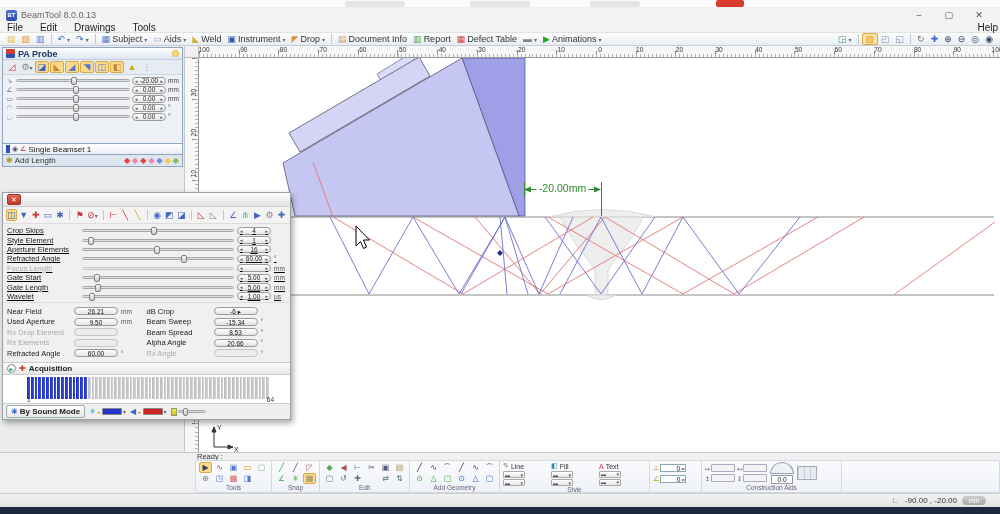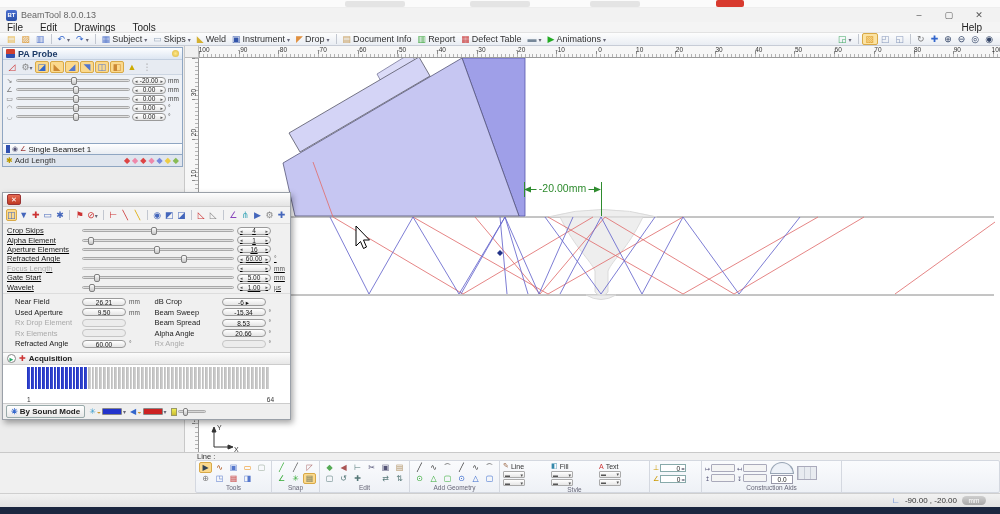--- a/index.html
+++ b/index.html
@@ -9,21 +9,21 @@
   
   #top-sliver{left:0;top:0;width:1000px;height:8px;background:#fbfbfb;border-bottom:1px solid #eee;}
   .sliver-tab{top:1px;height:6px;background:#e4e4e4;border-radius:2px;}
   #sliver-red{left:716px;top:0;width:28px;height:7px;background:#d83a2e;border-radius:2px;}
   #titlebar{left:0;top:8px;width:1000px;height:14px;background:#f2f2f2;}
   #app-icon{left:6px;top:10px;width:11px;height:11px;background:linear-gradient(#4a6fd0,#2a4fa8);border-radius:2px;color:#fff;font-size:6px;line-height:11px;text-align:center;font-weight:bold;}
   #app-title{left:21px;top:10px;font-size:9px;color:#666;}
   .wc{top:9px;width:22px;height:12px;text-align:center;font-size:9px;color:#555;line-height:12px;}
   #menubar{left:0;top:22px;width:1000px;height:11px;background:#f4f4f4;border-bottom:1px solid #e2e2e2;font-size:10px;color:#222;}
   .menu-item{top:0;height:11px;line-height:11px;padding:0 7px;display:inline-block;}
-  #menu-right{right:18px;top:0;height:11px;line-height:11px;}
+  #menu-right{right:2px;top:0;height:11px;line-height:11px;}
 
   
   #toolbar{left:0;top:33px;width:1000px;height:13px;background:linear-gradient(#fdfdfd,#e9edf3);border-bottom:1px solid #c7ccd6;display:flex;align-items:center;padding:0 4px;font-size:9px;color:#333;}
   .tbtn{display:flex;align-items:center;gap:2px;padding:0 3px;height:12px;border-radius:2px;white-space:nowrap;}
   .tbtn.tog{background:#fbe3a3;border:1px solid #d8a947;}
   .ticon{font-size:9px;line-height:10px;}
   .dd{font-size:6px;color:#667;}
   .tsep{width:1px;height:10px;background:#c2c7d0;margin:0 3px;}
   #toolbar-right{margin-left:auto;display:flex;align-items:center;}
 
@@ -68,21 +68,21 @@
   #dlg-titlebar{height:14px;background:linear-gradient(#fdfdfd,#e4e4e4);border-bottom:1px solid #cfcfcf;display:flex;align-items:center;padding:0 4px;}
   #dlg-title{font-size:9px;color:#333;flex:1;}
   #dlg-close{width:14px;height:11px;background:linear-gradient(#e66a52,#c03a22);border:1px solid #933;border-radius:2px;color:#fff;font-size:7px;line-height:10px;text-align:center;}
   #dlg-toolbar{height:17px;display:flex;align-items:center;gap:1px;padding:0 3px;background:#f3f3f3;border-bottom:1px solid #ddd;}
   #dlg-sliders{padding:2px 4px 1px 4px;text-decoration:underline;}
   .dsrow{display:flex;align-items:center;height:9.4px;gap:3px;}
   .dslbl{width:72px;font-size:7.5px;color:#222;}
   .dslbl.dis{color:#aaa;}
   .dsunit{width:12px;font-size:6.5px;color:#555;}
   #dlg-readouts{display:flex;padding:3px 4px;border-top:1px solid #ddd;}
-  .rcol{flex:1;margin-left:8px;}
+  .rcol{flex:1;}
   .rrow{display:flex;align-items:center;height:10.5px;gap:3px;}
   .rlbl{width:64px;font-size:7.5px;color:#222;}
   .rlbl.dis{color:#aaa;}
   .rpill{width:44px;height:8px;border:1px solid #9a9a9a;border-radius:5px;background:linear-gradient(#fff,#e4e4e4);font-size:6.5px;text-align:center;line-height:8px;color:#111;}
   .rpill.dis{background:#ececec;border-color:#c5c5c5;}
   .runit{font-size:6.5px;color:#555;width:12px;}
   #acq-header{height:13px;background:linear-gradient(#fcfcfc,#e7e7e7);border-top:1px solid #ccc;border-bottom:1px solid #ccc;display:flex;align-items:center;gap:3px;padding:0 4px;}
   #acq-play{width:9px;height:9px;border-radius:50%;border:1px solid #888;background:#fff;font-size:5px;line-height:8px;text-align:center;color:#2a6;}
   #acq-plus{color:#c33;font-size:8px;}
   #acq-label{font-size:8px;font-weight:bold;color:#222;}
@@ -168,21 +168,21 @@
         <span class="dd">▾</span>
       </div>
       <div class="tsep"></div>
       <div class="tbtn">
         <span class="ticon" style="color: rgb(85, 119, 204);">▦</span>
         <span>Subject</span>
         <span class="dd">▾</span>
       </div>
       <div class="tbtn">
         <span class="ticon" style="color: rgb(153, 170, 187);">▭</span>
-        <span>Skips</span>
+        <span>Aids</span>
         <span class="dd">▾</span>
       </div>
       <div class="tbtn">
         <span class="ticon" style="color: rgb(212, 176, 48);">◣</span>
         <span>Weld</span>
       </div>
       <div class="tbtn">
         <span class="ticon" style="color: rgb(51, 85, 170);">▣</span>
         <span>Instrument</span>
         <span class="dd">▾</span>
@@ -542,21 +542,21 @@
           <div class="sthumb" style="left: 45%;"></div>
         </div>
         <div class="spill">
           <span class="arr">◂</span>
           <span>4</span>
           <span class="arr">▸</span>
         </div>
         <span class="dsunit"></span>
       </div>
       <div class="dsrow">
-        <span class="dslbl">Alpha Element</span>
+        <span class="dslbl">Style Element</span>
         <div class="strack" style="flex: 1 1 0%;">
           <div class="sthumb" style="left: 3%;"></div>
         </div>
         <div class="spill">
           <span class="arr">◂</span>
           <span>1</span>
           <span class="arr">▸</span>
         </div>
         <span class="dsunit"></span>
       </div>
@@ -591,20 +591,32 @@
           <span class="arr">◂</span>
           <span></span>
           <span class="arr">▸</span>
         </div>
         <span class="dsunit">mm</span>
       </div>
       <div class="dsrow">
         <span class="dslbl">Gate Start</span>
         <div class="strack" style="flex: 1 1 0%;">
           <div class="sthumb" style="left: 7%;"></div>
+        </div>
+        <div class="spill">
+          <span class="arr">◂</span>
+          <span>5.00</span>
+          <span class="arr">▸</span>
+        </div>
+        <span class="dsunit">mm</span>
+      </div>
+      <div class="dsrow">
+        <span class="dslbl">Gate Length</span>
+        <div class="strack" style="flex: 1 1 0%;">
+          <div class="sthumb" style="left: 8%;"></div>
         </div>
         <div class="spill">
           <span class="arr">◂</span>
           <span>5.00</span>
           <span class="arr">▸</span>
         </div>
         <span class="dsunit">mm</span>
       </div>
       <div class="dsrow">
         <span class="dslbl">Wavelet</span>
@@ -770,21 +782,21 @@
     <div class="swatch-grp">
       <span style="width:6px;height:8px;background:linear-gradient(#ee5,#cb3);border:1px solid #996"></span>
       <span class="gauge-track">
           <span class="gauge-thumb"></span>
         </span>
     </div>
   </div>
 </div>
 
 <div class="abs" id="ready-strip"></div>
-<div class="abs" id="ready-text">Line :</div>
+<div class="abs" id="ready-text">Ready :</div>
 <div class="abs" id="ribbon">
     <div class="grp">
       <div class="grp-rows">
         <div class="grp-row">
           <div class="gbtn tog" style="color: rgb(51, 68, 85);">▶</div>
           <div class="gbtn" style="color: rgb(170, 68, 0);">∿</div>
           <div class="gbtn" style="color: rgb(85, 119, 204);">▣</div>
           <div class="gbtn" style="color: rgb(238, 136, 0);">▭</div>
           <div class="gbtn" style="color: rgb(153, 170, 153);">▢</div>
         </div>

